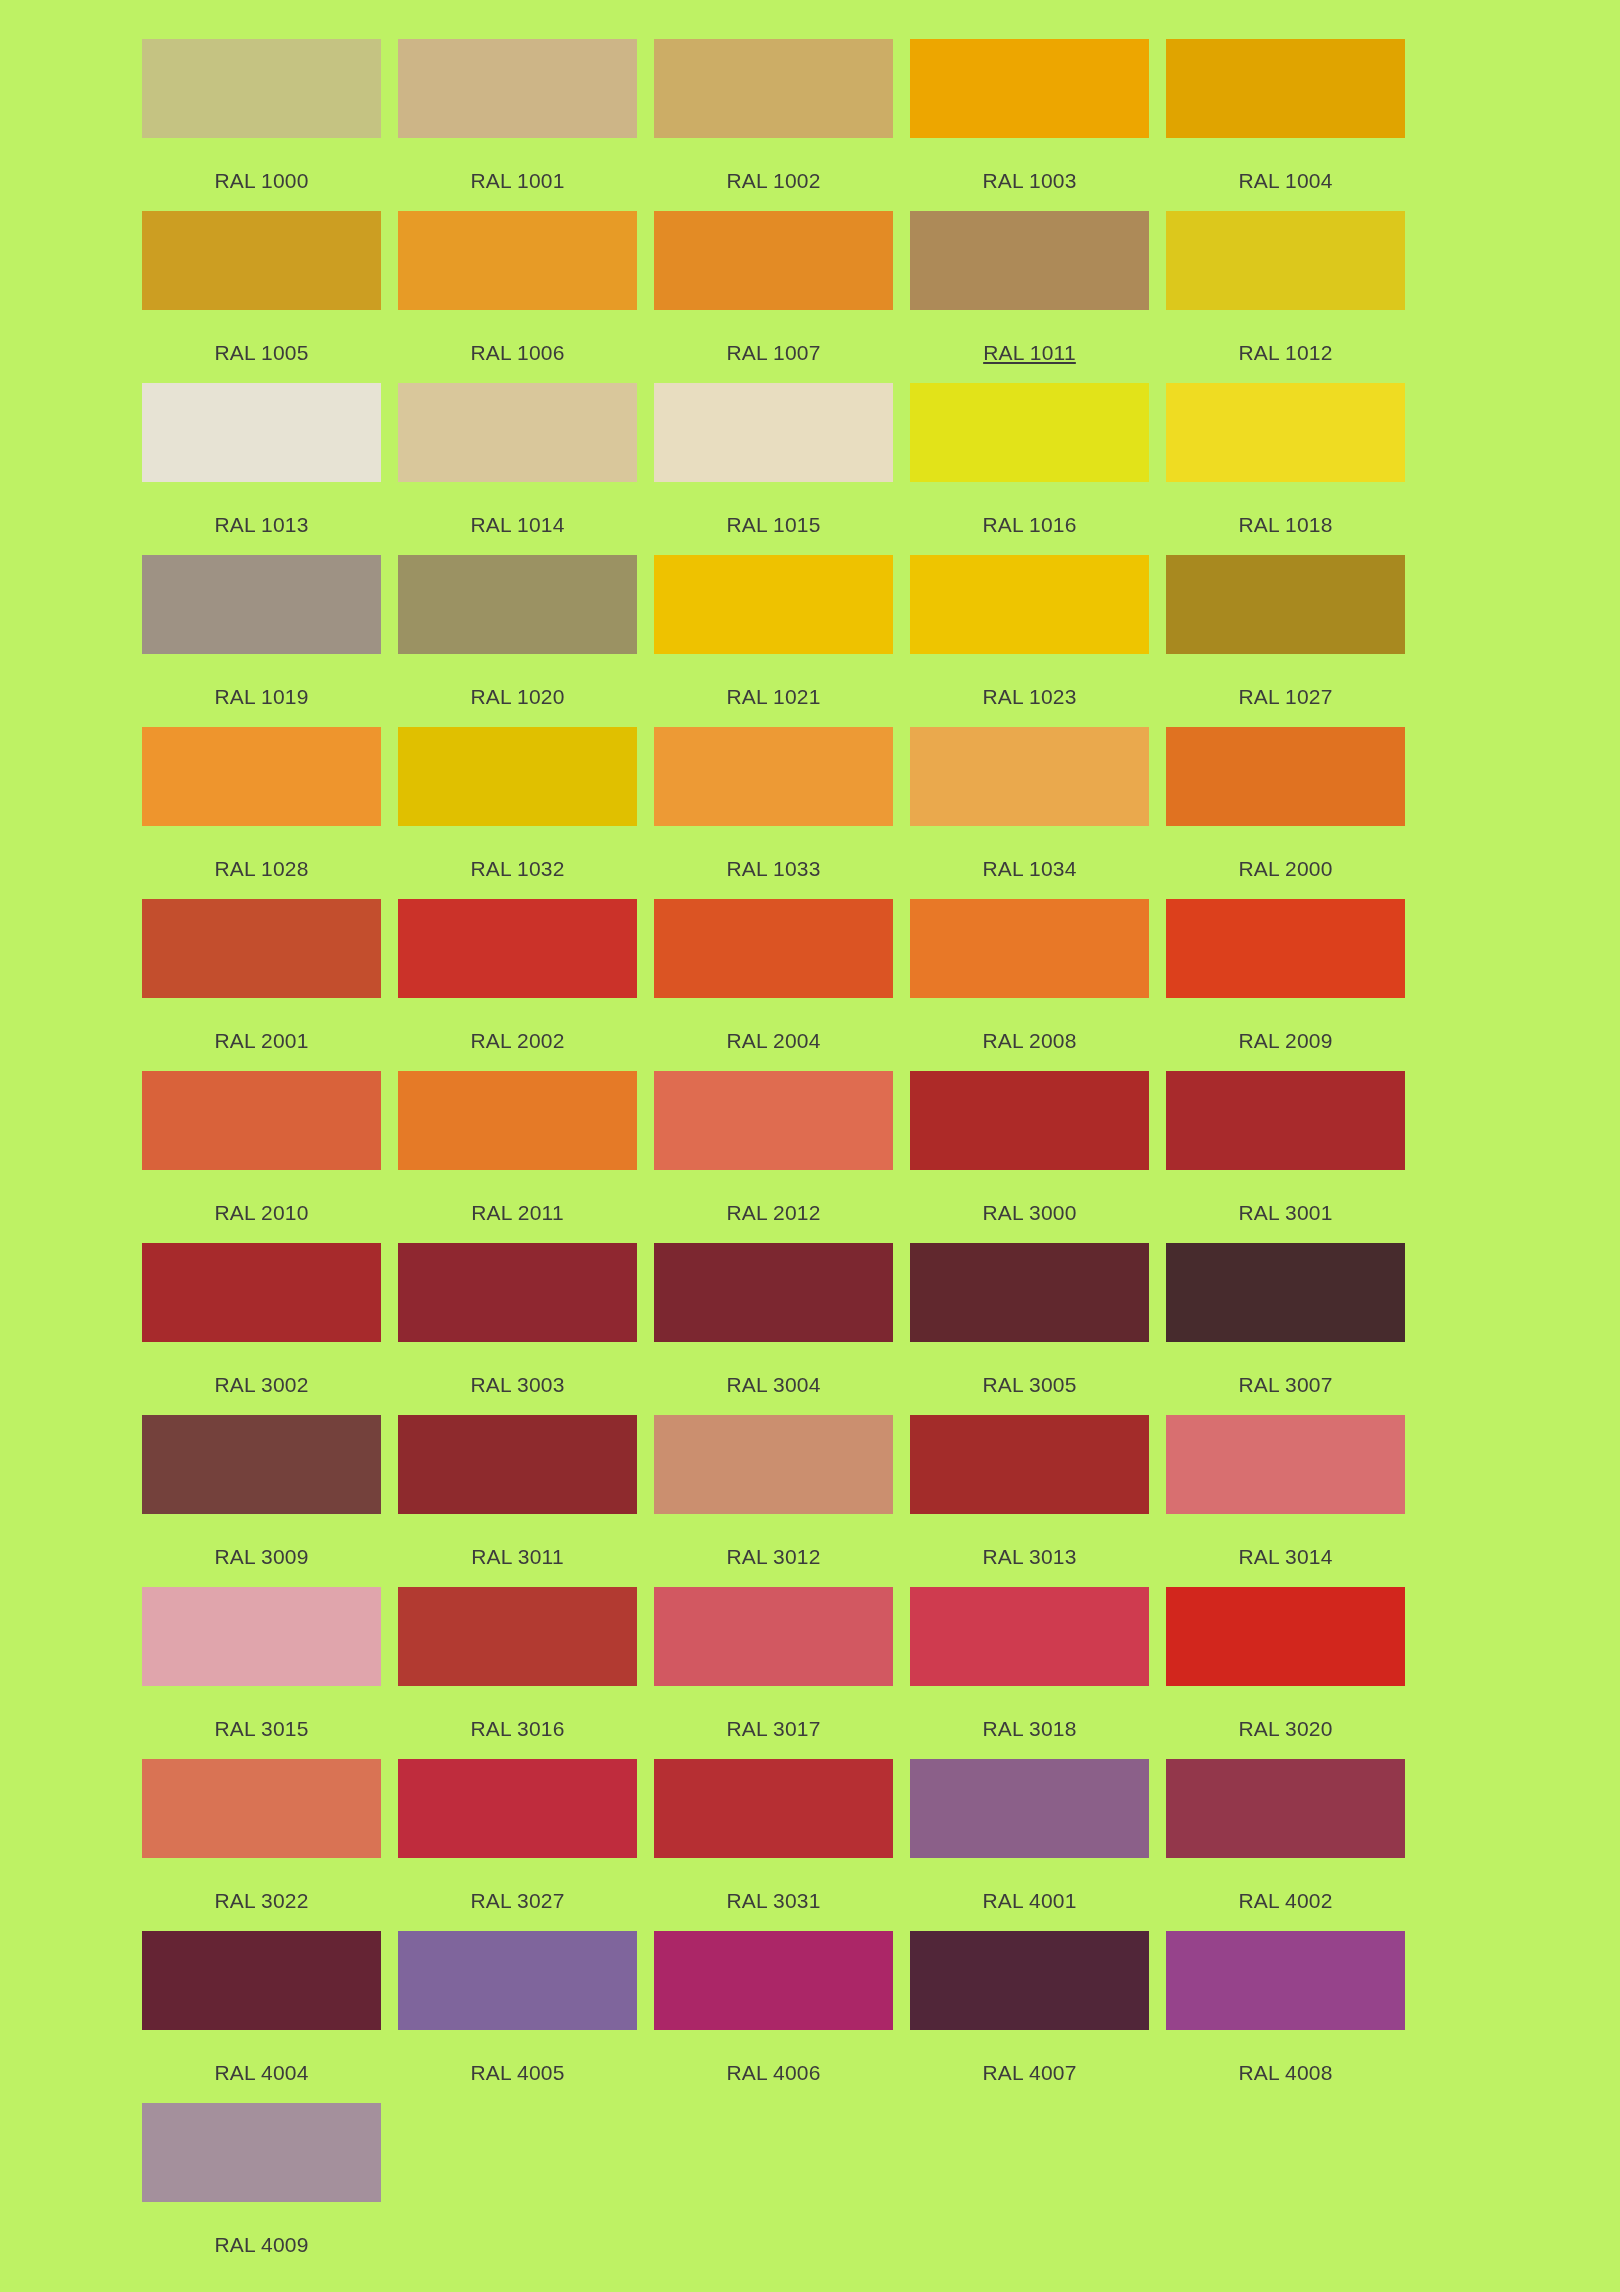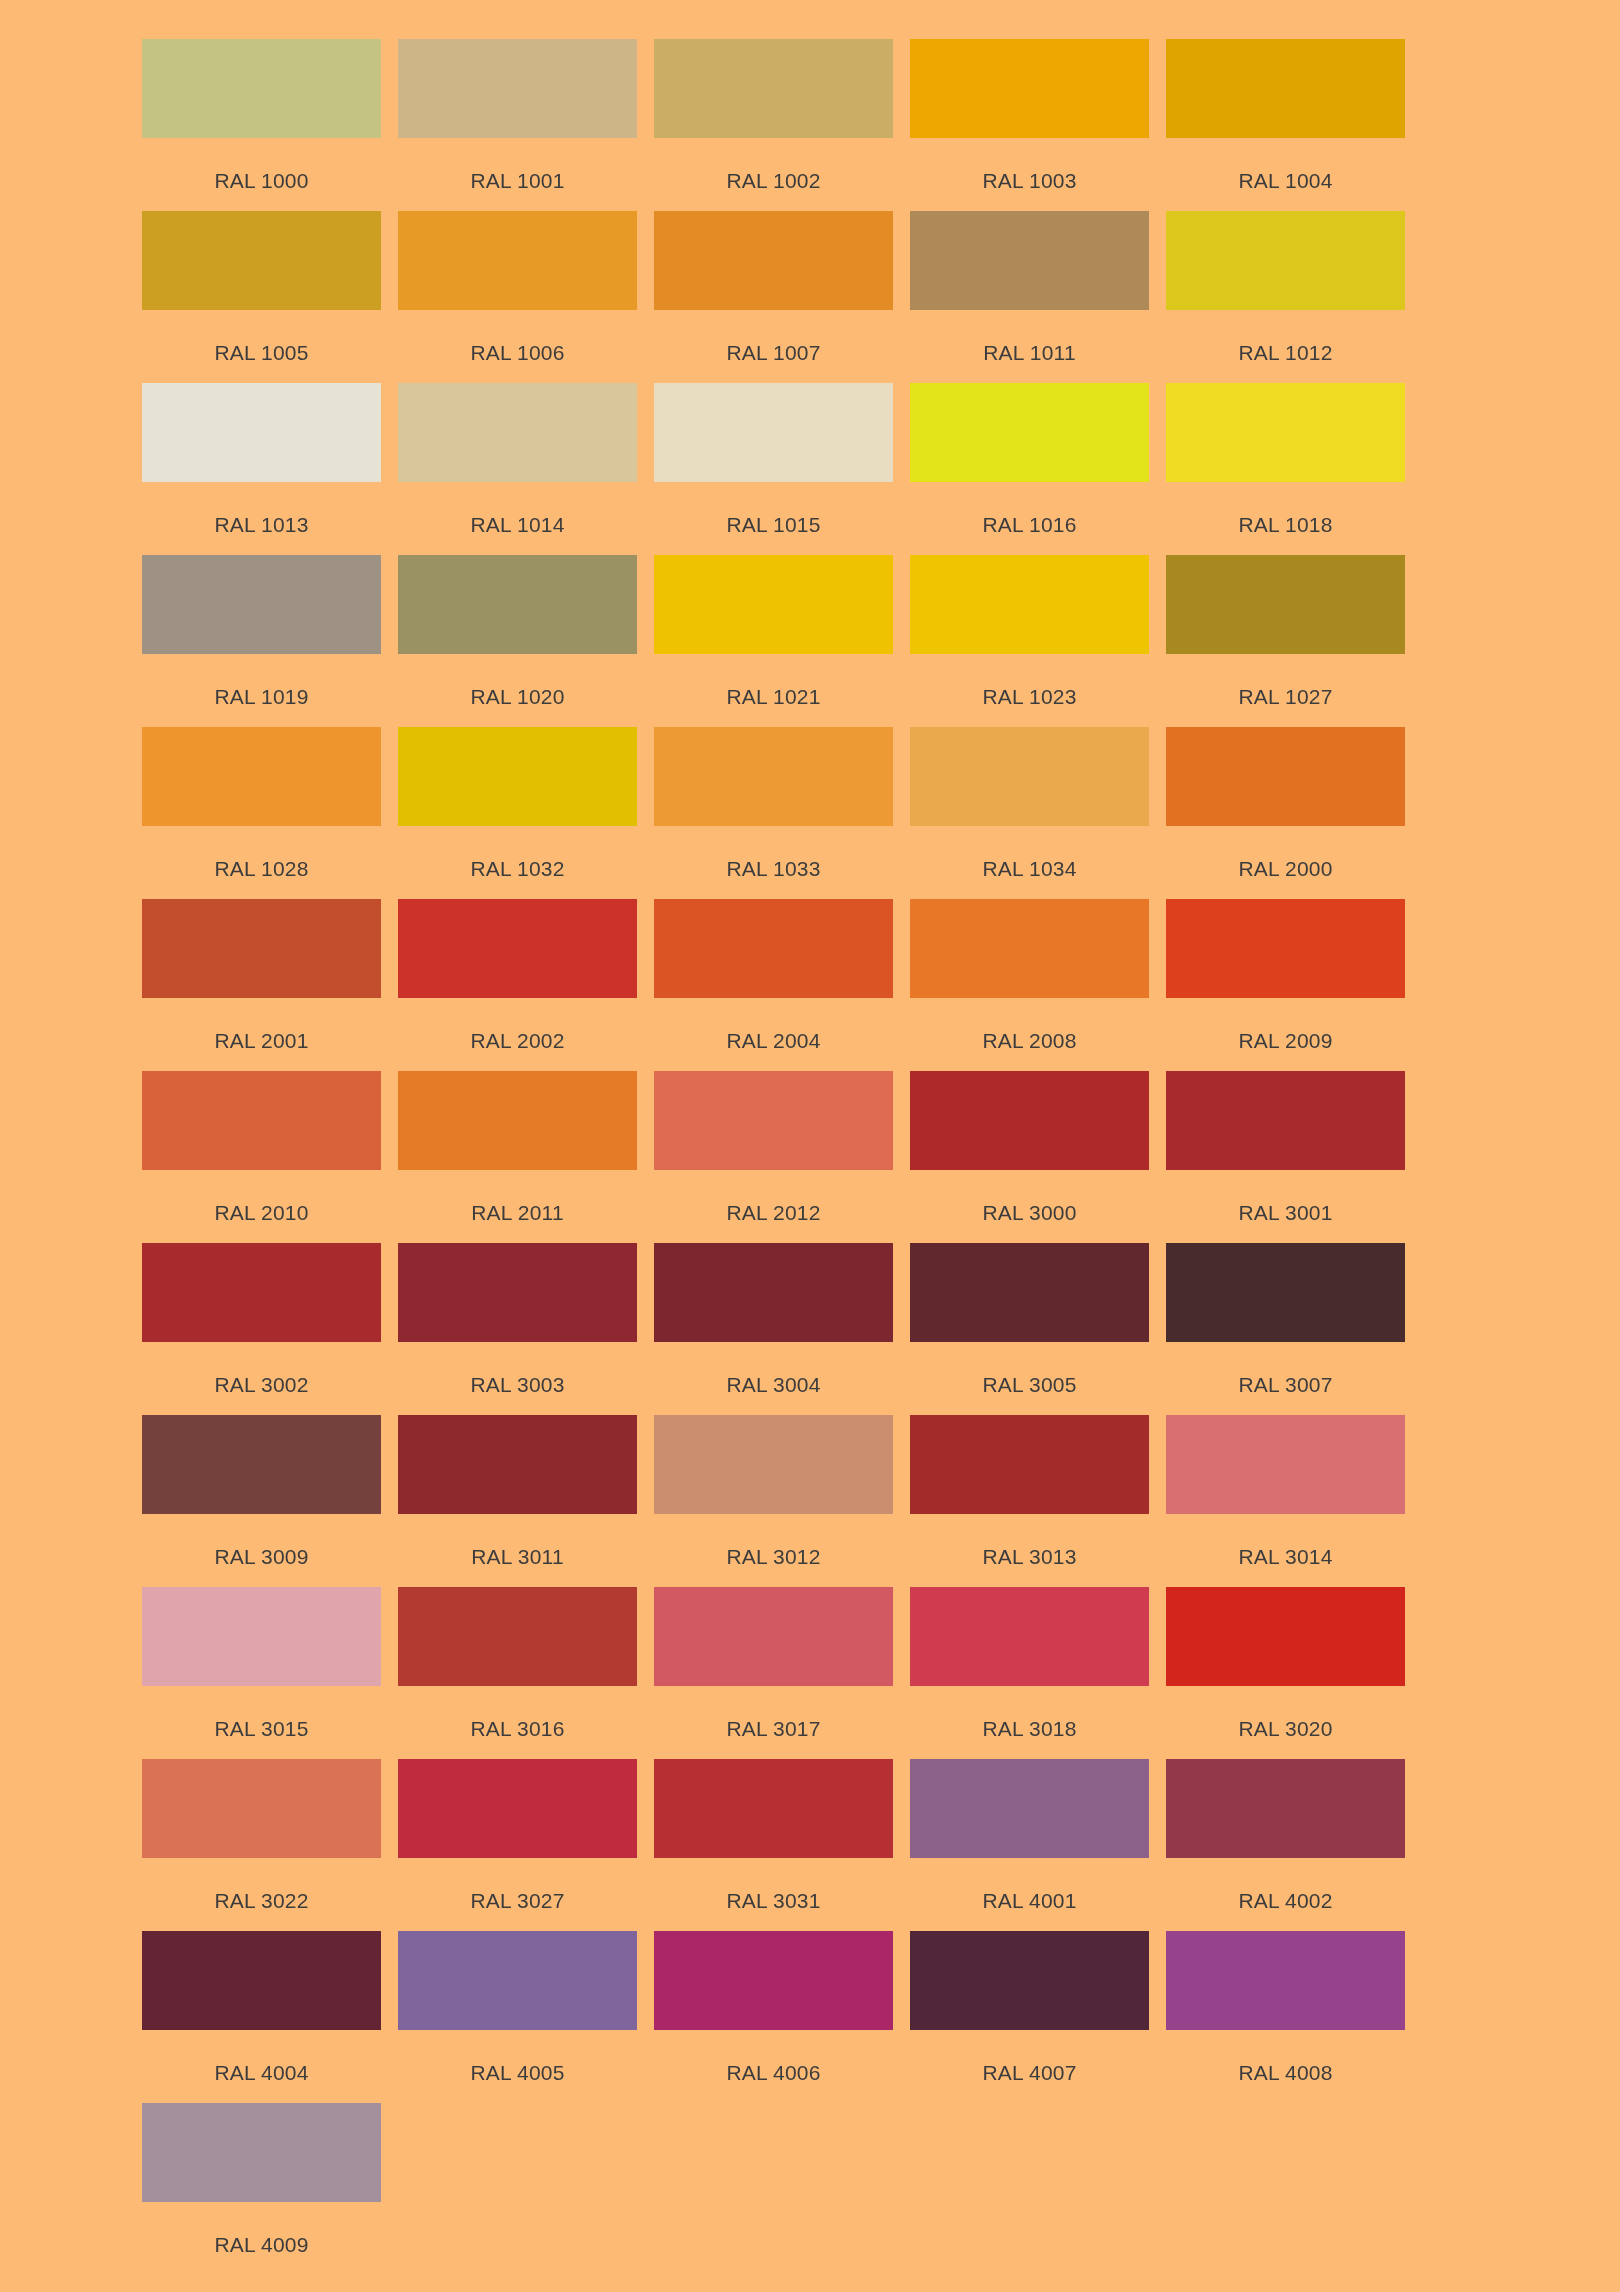--- a/index.html
+++ b/index.html
@@ -60,21 +60,21 @@
     line-height: 1;
     color: #3c3c3c;
     letter-spacing: 0.2px;
     padding-top: 32px;
     white-space: nowrap;
   }
 </style>
 </head>
 <body>
 
-<div id="chart-page" style="background: #fdba74;">
+<div id="chart-page" style="background: #bef264;">
   <div id="swatch-grid">
       <div class="swatch-cell">
         <div class="swatch-chip" style="background-color: rgb(197, 195, 130);"></div>
         <div class="swatch-label" style="color: rgb(60, 60, 60);">RAL 1000</div>
       </div>
       <div class="swatch-cell">
         <div class="swatch-chip" style="background-color: rgb(205, 181, 135);"></div>
         <div class="swatch-label" style="color: rgb(60, 60, 60);">RAL 1001</div>
       </div>
       <div class="swatch-cell">
@@ -96,21 +96,21 @@
       <div class="swatch-cell">
         <div class="swatch-chip" style="background-color: rgb(231, 155, 38);"></div>
         <div class="swatch-label" style="color: rgb(60, 60, 60);">RAL 1006</div>
       </div>
       <div class="swatch-cell">
         <div class="swatch-chip" style="background-color: rgb(227, 139, 37);"></div>
         <div class="swatch-label" style="color: rgb(60, 60, 60);">RAL 1007</div>
       </div>
       <div class="swatch-cell">
         <div class="swatch-chip" style="background-color: rgb(173, 138, 88);"></div>
-        <div class="swatch-label" style="color: rgb(60, 60, 60);">RAL 1011</div>
+        <div class="swatch-label" style="color: rgb(60, 60, 60); text-decoration: underline;">RAL 1011</div>
       </div>
       <div class="swatch-cell">
         <div class="swatch-chip" style="background-color: rgb(220, 200, 28);"></div>
         <div class="swatch-label" style="color: rgb(60, 60, 60);">RAL 1012</div>
       </div>
       <div class="swatch-cell">
         <div class="swatch-chip" style="background-color: rgb(231, 227, 212);"></div>
         <div class="swatch-label" style="color: rgb(60, 60, 60);">RAL 1013</div>
       </div>
       <div class="swatch-cell">

